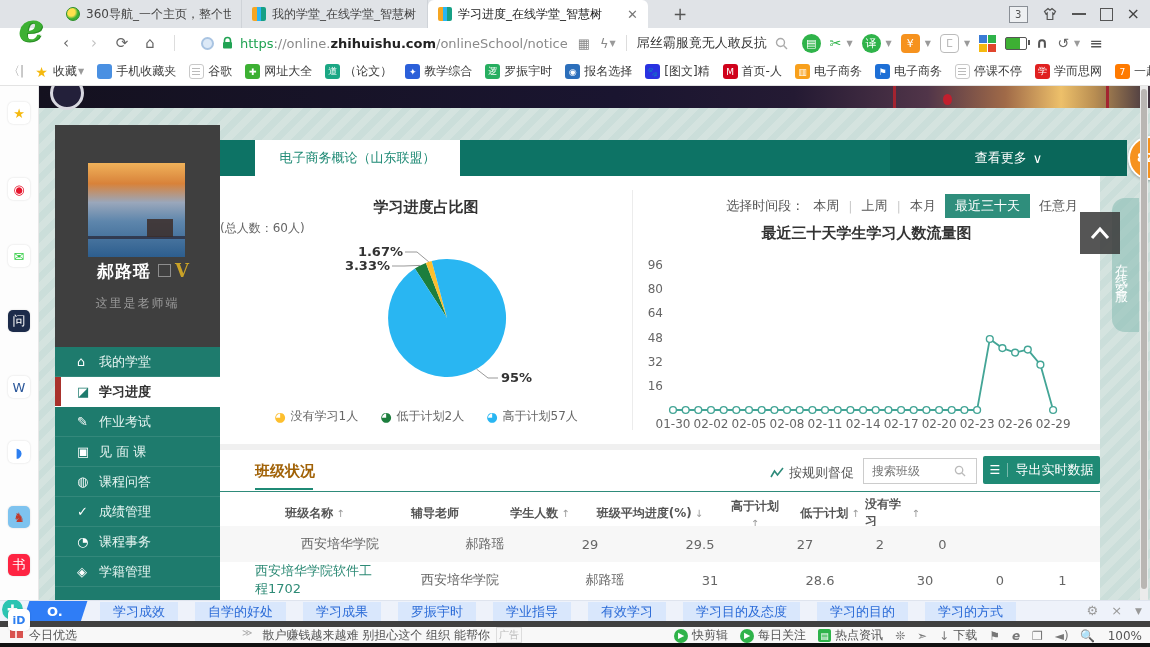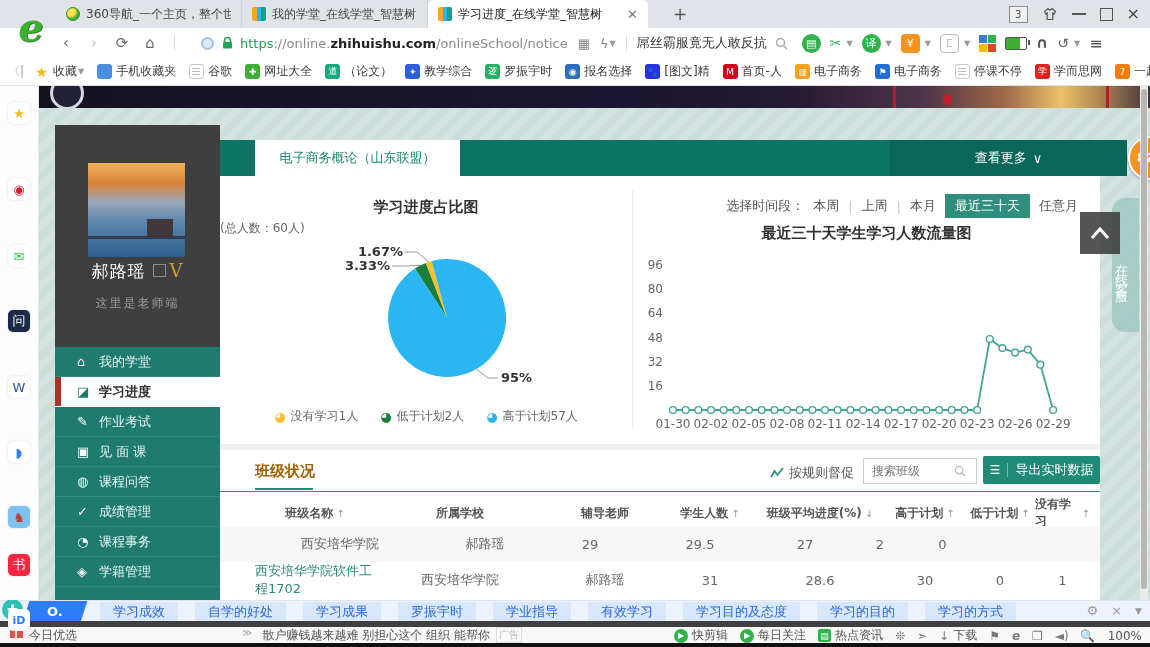--- a/index.html
+++ b/index.html
@@ -69,21 +69,21 @@
   .hero{position:absolute;left:0;top:0;width:1112px;height:22px;background:linear-gradient(90deg,#14111f 0%,#1a1530 52%,#241a33 68%,#513549 80%,#a06a48 87%,#edc06a 92%,#b98e52 95%,#403340 100%);}
   .hero .emblem{position:absolute;left:12px;top:-10px;width:28px;height:28px;border:3px solid #d8d8e0;border-radius:50%;background:#23203a;}
   .hero .balloon{position:absolute;left:905px;top:8px;width:9px;height:11px;border-radius:50%;background:#c21f2e;}
   .hero .pole{position:absolute;top:0;width:3px;height:22px;background:#a32430;}
 
   
   .profile{position:absolute;left:17px;top:39px;width:165px;height:222px;background:#3f3f3f;text-align:center;}
   .avatar{position:absolute;left:33px;top:38px;width:97px;height:94px;background:linear-gradient(180deg,#f0b25a 0%,#d8823a 22%,#9aa7bb 42%,#5e86ac 62%,#2d5e8e 100%);overflow:hidden;}
   .avatar i{position:absolute;left:0;bottom:18px;width:100%;height:3px;background:rgba(40,35,50,.7);}
   .avatar b{position:absolute;right:12px;bottom:20px;width:26px;height:18px;background:rgba(60,45,40,.85);}
-  .pname{position:absolute;left:0;top:135px;width:100%;color:#fff;font-size:17px;font-weight:normal;letter-spacing:1px;}
+  .pname{position:absolute;left:6px;top:135px;width:100%;color:#fff;font-size:17px;font-weight:bold;letter-spacing:1px;}
   .pname .sqv{display:inline-block;width:11px;height:11px;border:1px solid #8d8d8d;margin-left:7px;}
   .pname .vip{color:#c9a227;font-family:"DejaVu Serif","Liberation Serif",serif;font-size:18px;margin-left:4px;}
   .psub{position:absolute;left:0;top:170px;width:100%;color:#9b9b9b;font-size:12px;letter-spacing:2px;}
   .menu{position:absolute;left:17px;top:261px;width:165px;height:253px;background:#1e7b6d;}
   .mi{position:relative;height:30px;display:flex;align-items:center;padding-left:44px;color:#e6f4f1;font-size:13px;border-bottom:1px solid rgba(255,255,255,.10);box-sizing:border-box;}
   .mi .mic{position:absolute;left:22px;font-size:13px;color:#fff;}
   .mi.active{background:#fff;color:#333;font-weight:bold;}
   .mi.active .mic{color:#1e7b6d;}
   .mi.active:before{content:"";position:absolute;left:0;top:0;width:6px;height:100%;background:#a9322c;}
 
@@ -118,21 +118,21 @@
   .searchbox{position:absolute;left:643px;top:8px;width:100px;height:24px;border:1px solid #ccc;display:flex;align-items:center;padding:0 6px;gap:4px;}
   .searchbox input{border:none;outline:none;width:76px;font-size:12px;color:#333;font-family:inherit;}
   .exportbtn{position:absolute;left:763px;top:6px;width:117px;height:28px;background:#1f8a75;color:#fff;font-size:13px;display:flex;align-items:center;justify-content:center;gap:7px;border-radius:2px;}
   .exportbtn .li{font-size:12px;border-right:1px solid rgba(255,255,255,.4);padding-right:7px;}
   .cols{position:absolute;left:35px;top:50px;width:835px;display:flex;font-size:12px;font-weight:bold;color:#555;}
   .cols .col{display:flex;align-items:center;justify-content:center;gap:3px;height:26px;}
   .cols .arrow{color:#999;font-size:10px;font-weight:normal;}
   .trow{position:absolute;left:0,;left:0;width:880px;height:36px;display:flex;align-items:center;padding-left:35px;box-sizing:border-box;font-size:13px;color:#666;}
   .trow .cell{text-align:center;}
   .trow .cell.name{text-align:left;color:#2e8b76;cursor:pointer;}
-  .c0{width:120px;} .c1{width:170px;} .c2{width:120px;} .c3{width:90px;} .c4{width:130px;} .c5{width:80px;} .c6{width:70px;text-align:center;} .c7{width:55px;}
+  .c0{width:120px;} .c1{width:170px;} .c2{width:120px;} .c3{width:90px;} .c4{width:130px;} .c5{width:80px;flex-direction:column;} .c6{width:70px;text-align:center;} .c7{width:55px;}
 
   .backtop{position:absolute;left:860px;top:36px;width:40px;height:42px;background:rgba(62,62,62,.88);display:flex;align-items:center;justify-content:center;z-index:9;}
   .badge82{position:absolute;left:1090px;top:50px;width:44px;height:44px;border-radius:50%;background:#f6921e;border:2px solid #fff;color:#fff;font-size:12px;font-weight:bold;display:flex;align-items:center;padding-left:7px;box-sizing:border-box;box-shadow:0 1px 3px rgba(0,0,0,.3);z-index:8;}
   .kefu{position:absolute;left:1074px;top:112px;width:27px;height:134px;background:rgba(140,190,181,.6);border-radius:13px 0 0 13px;color:#fff;writing-mode:vertical-lr;text-align:center;font-size:13px;letter-spacing:9px;padding-top:14px;box-sizing:border-box;z-index:7;}
   .scrollbar{position:absolute;left:1140px;top:0;width:8px;height:514px;background:#ebebeb;z-index:10;}
   .thumb{position:absolute;left:1px;top:3px;width:6px;height:500px;background:#b9b6b3;border-radius:3px;}
 
   
   .suggest{position:absolute;left:0;top:600px;width:1150px;height:21px;background:#eef2fa;border-top:1px solid #dfe4ee;display:flex;align-items:center;}
   .tealplus{position:absolute;left:2px;top:-2px;width:21px;height:21px;border-radius:50%;background:#2bc4b2;color:#fff;text-align:center;line-height:21px;font-size:13px;z-index:3;}
@@ -507,23 +507,20 @@
           <div class="exportbtn">
             <span class="li">☰</span>
             <span>导出实时数据</span>
           </div>
           <div class="thr"></div>
           <div class="cols" id="tcols">
               <div class="col c0">
                 <span>班级名称</span>
                 <span class="arrow">↑</span>
               </div>
-              <div class="col c1">
-                <span>所属学校</span>
-              </div>
               <div class="col c2">
                 <span>辅导老师</span>
               </div>
               <div class="col c3">
                 <span>学生人数</span>
                 <span class="arrow">↑</span>
               </div>
               <div class="col c4">
                 <span>班级平均进度(%)</span>
                 <span class="arrow">↓</span>

